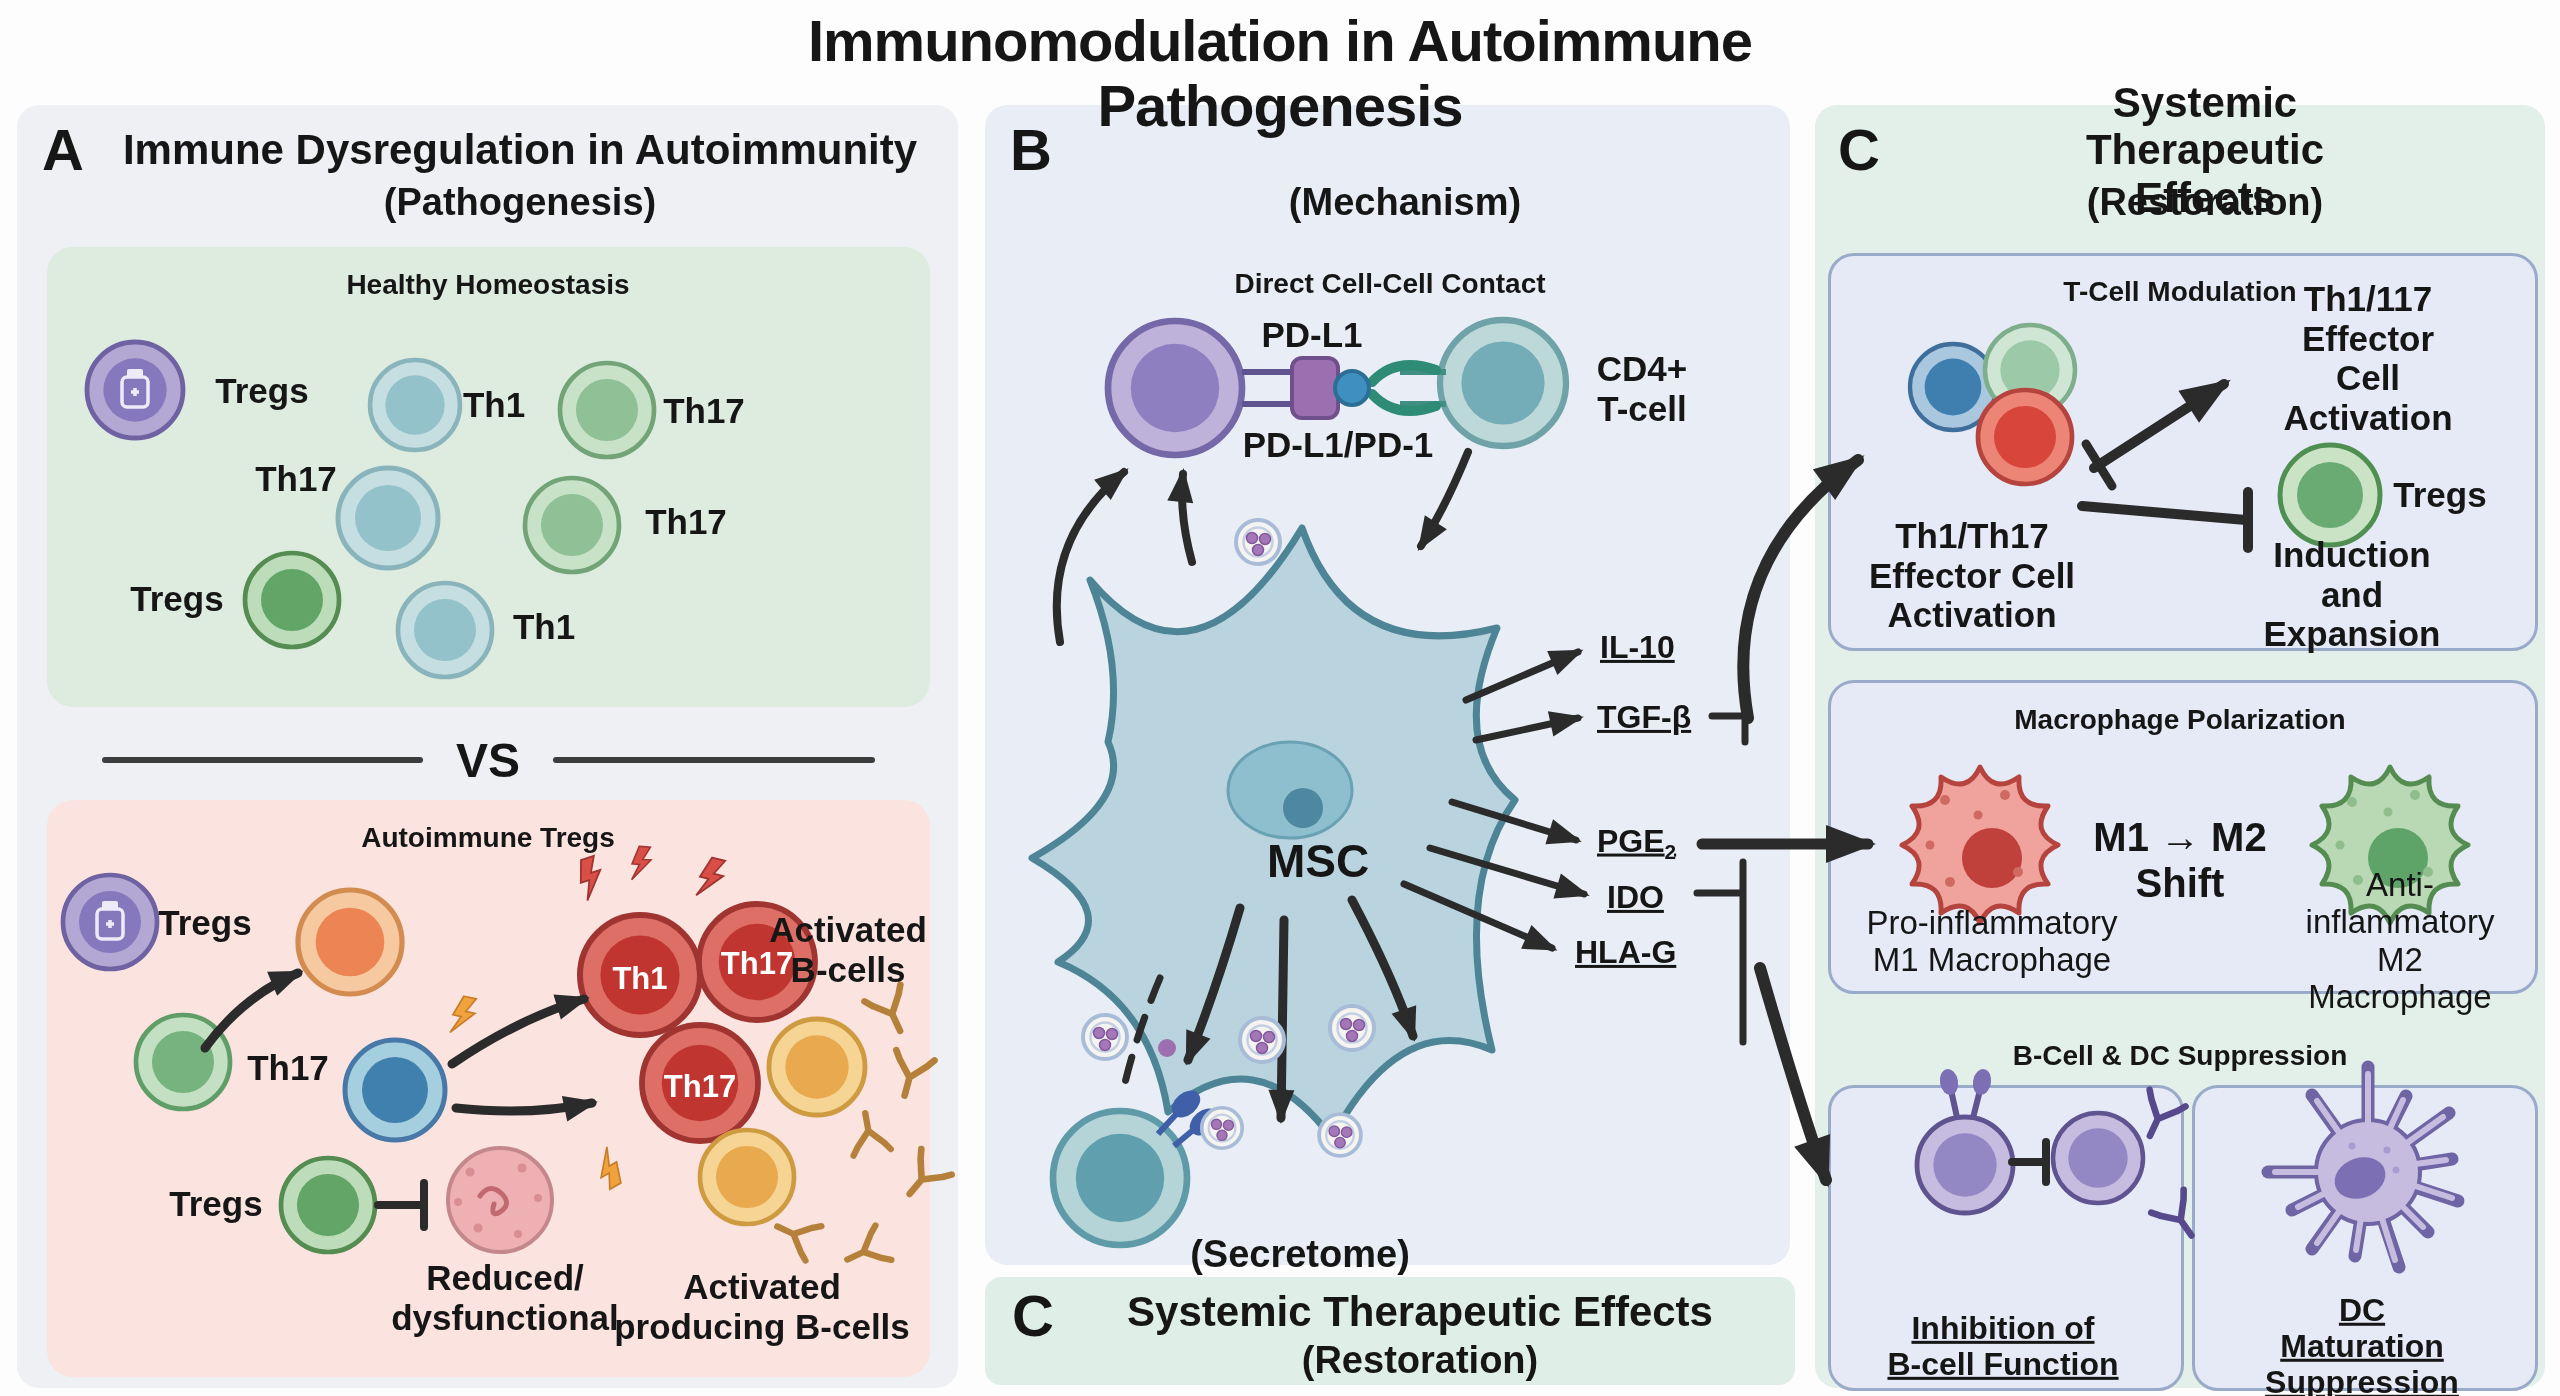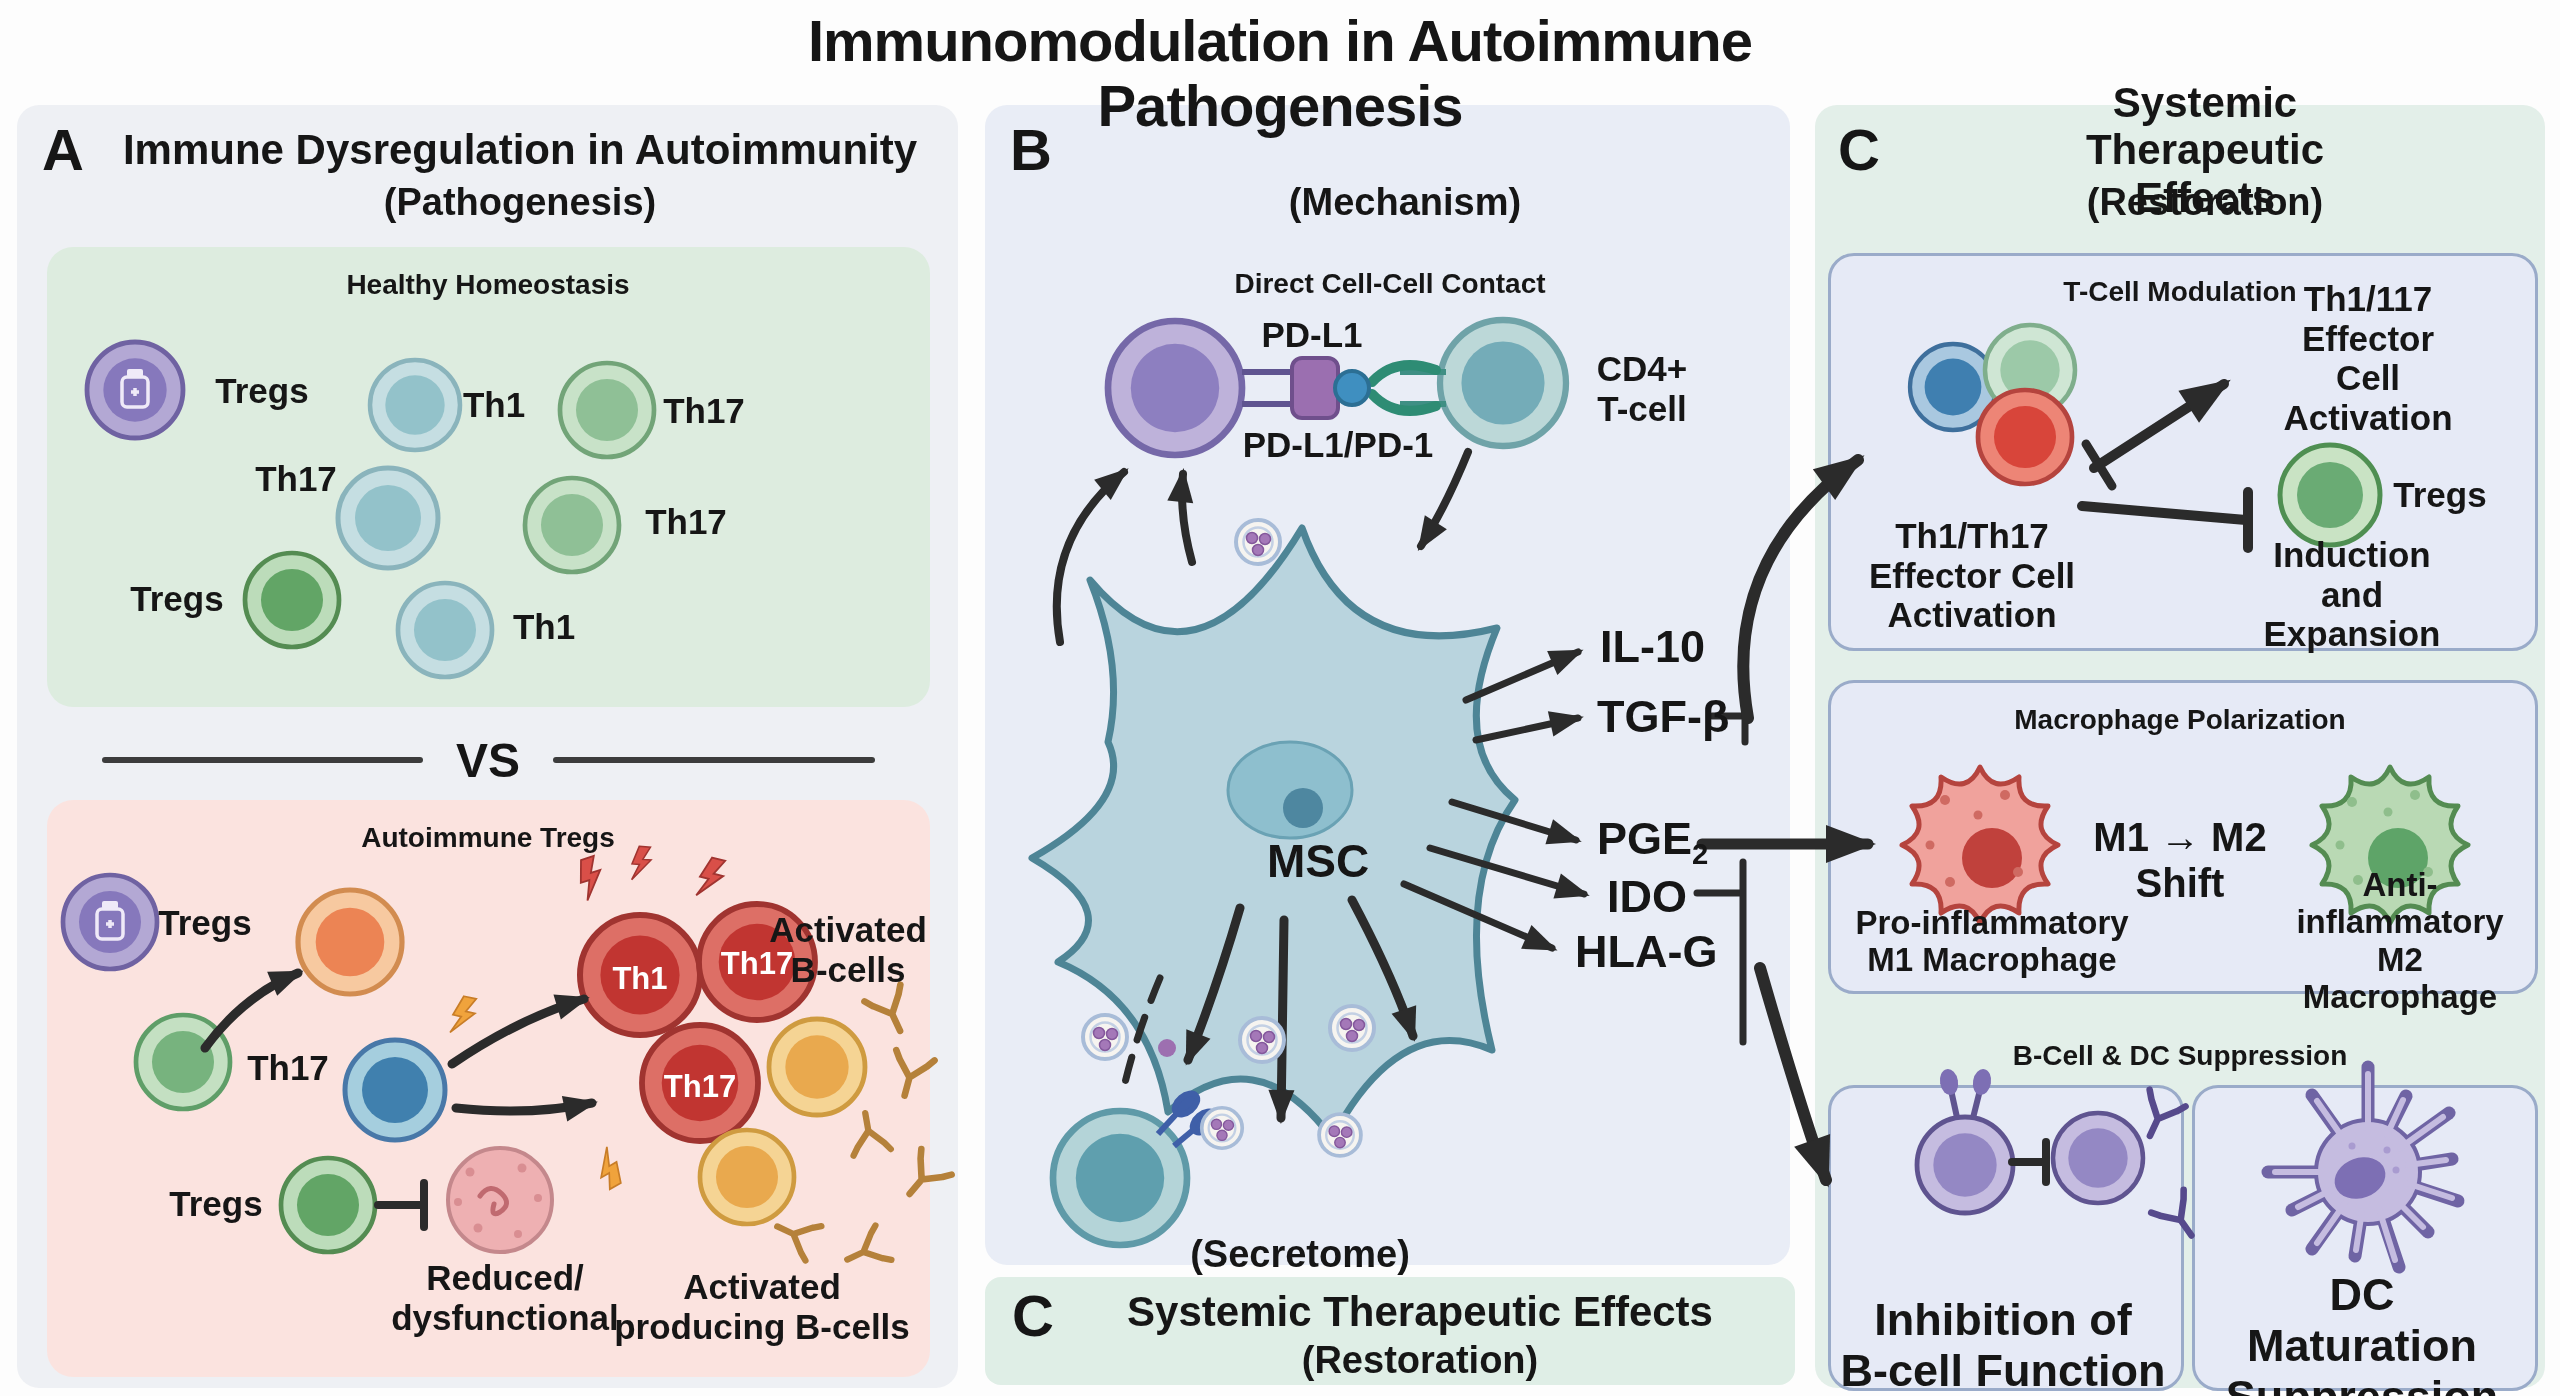--- a/index.html
+++ b/index.html
@@ -18,22 +18,22 @@
   #dcBox{left:2192px;top:1085px;width:340px;height:300px;}
   svg.overlay{position:absolute;left:0;top:0;pointer-events:none;}
   .txt{position:absolute;color:#161616;white-space:pre-line;text-align:center;transform:translate(-50%,-50%);line-height:1.13;z-index:3;}
   .txt.left{transform:translate(0,-50%);text-align:left;}
   .t-title{font-size:58px;font-weight:800;letter-spacing:-1px;}
   .t-letter{font-size:58px;font-weight:800;}
   .t-head{font-size:42px;font-weight:800;}
   .t-sub{font-size:38px;font-weight:600;}
   .t-box{font-size:28px;font-weight:800;}
   .t-lbl{font-size:35px;font-weight:600;}
-  .t-lbl-b{font-size:45px;font-weight:700;}
-  .t-sm{font-size:33px;font-weight:700;text-align:center;}
+  .t-lbl-b{font-size:32px;font-weight:700;text-decoration:underline;}
+  .t-sm{font-size:33px;font-weight:400;text-align:center;}
   .t-white{color:#ffffff;font-weight:700;font-size:31px;}
   .t-msc{font-size:46px;font-weight:800;}
   .t-vs{font-size:48px;font-weight:800;}
   .t-shift{font-size:40px;font-weight:800;}
   sub{font-size:65%;}
 </style>
 </head>
 <body>
 
 <div class="stage">

